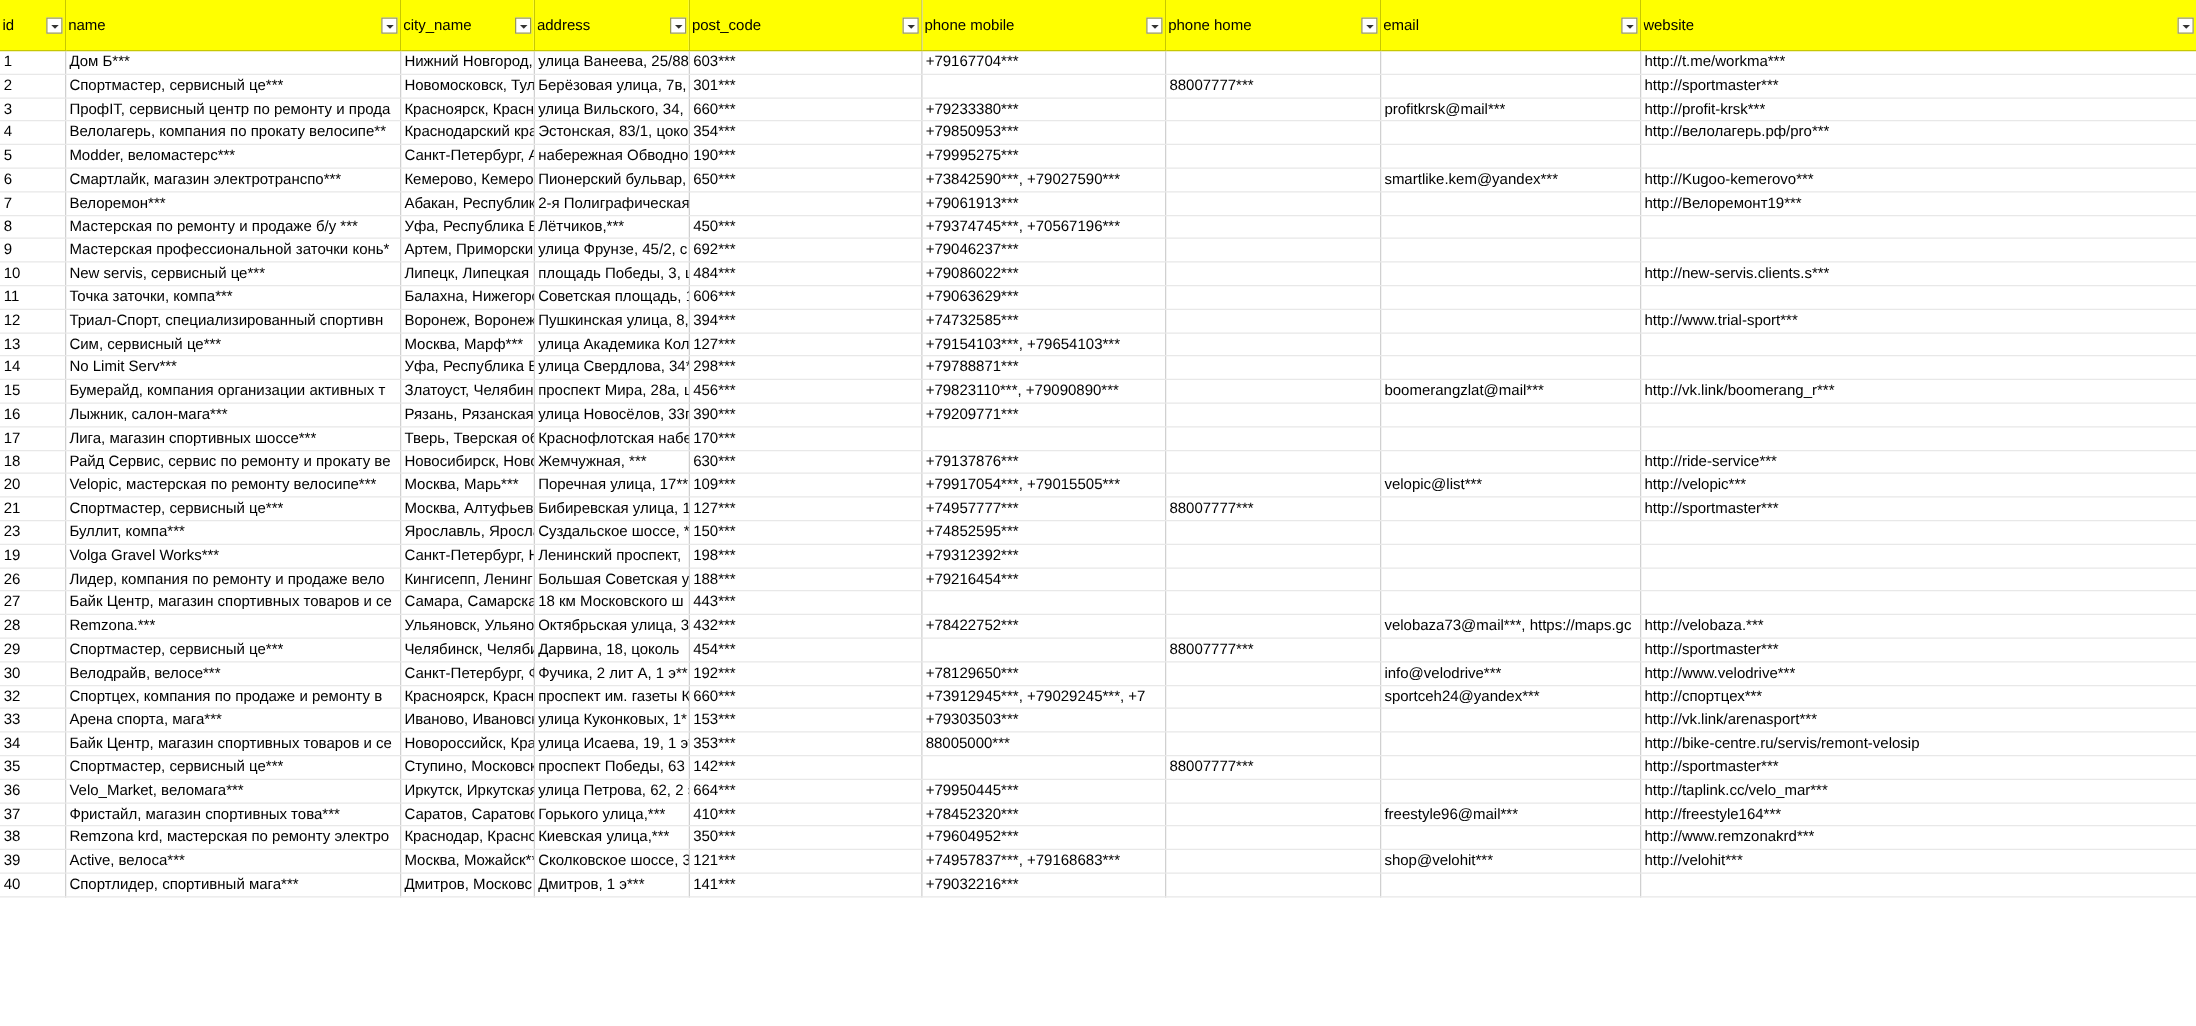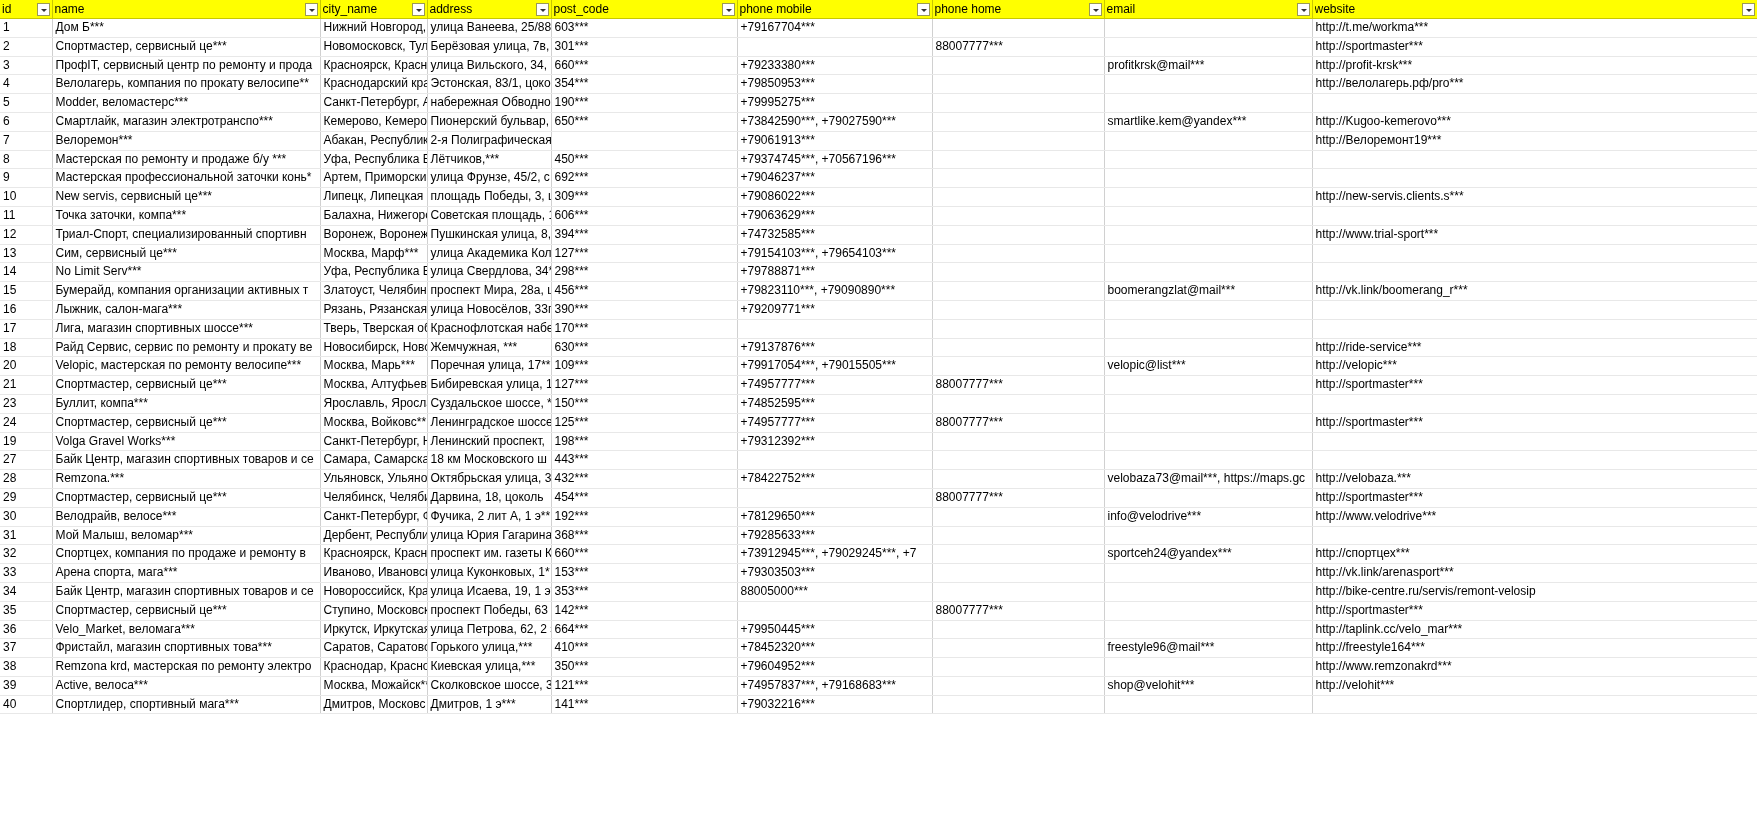--- a/index.html
+++ b/index.html
@@ -39,21 +39,21 @@
     overflow: hidden;
     vertical-align: middle;
   }
   
   tr.header-row th {
     background: #ffff00;
     border-right: 1px solid #c8c800;
     border-bottom: 1px solid #c8c800;
     height: 16px;
     line-height: 16px;
-    padding: 1px 2px;
+    padding: 12px 2px;
     position: relative;
   }
   .hdr-inner {
     display: flex;
     align-items: center;
     justify-content: space-between;
     height: 16px;
   }
   .hdr-label {
     overflow: hidden;
@@ -259,21 +259,21 @@
           <td>+79046237***</td>
           <td></td>
           <td></td>
           <td></td>
         </tr>
         <tr>
           <td class="col-id">10</td>
           <td>New servis, сервисный це***</td>
           <td>Липецк, Липецкая</td>
           <td>площадь Победы, 3, ц</td>
-          <td>309***</td>
+          <td>484***</td>
           <td>+79086022***</td>
           <td></td>
           <td></td>
           <td>http://new-servis.clients.s***</td>
         </tr>
         <tr>
           <td class="col-id">11</td>
           <td>Точка заточки, компа***</td>
           <td>Балахна, Нижегоро</td>
           <td>Советская площадь, 1</td>
@@ -387,42 +387,42 @@
           <td>Буллит, компа***</td>
           <td>Ярославль, Яросла</td>
           <td>Суздальское шоссе, *</td>
           <td>150***</td>
           <td>+74852595***</td>
           <td></td>
           <td></td>
           <td></td>
         </tr>
         <tr>
-          <td class="col-id">24</td>
-          <td>Спортмастер, сервисный це***</td>
-          <td>Москва, Войковс**</td>
-          <td>Ленинградское шоссе</td>
-          <td>125***</td>
-          <td>+74957777***</td>
-          <td>88007777***</td>
-          <td></td>
-          <td>http://sportmaster***</td>
-        </tr>
-        <tr>
           <td class="col-id">19</td>
           <td>Volga Gravel Works***</td>
           <td>Санкт-Петербург, Н</td>
           <td>Ленинский проспект,</td>
           <td>198***</td>
           <td>+79312392***</td>
           <td></td>
           <td></td>
           <td></td>
         </tr>
         <tr>
+          <td class="col-id">26</td>
+          <td>Лидер, компания по ремонту и продаже вело</td>
+          <td>Кингисепп, Ленинг</td>
+          <td>Большая Советская у</td>
+          <td>188***</td>
+          <td>+79216454***</td>
+          <td></td>
+          <td></td>
+          <td></td>
+        </tr>
+        <tr>
           <td class="col-id">27</td>
           <td>Байк Центр, магазин спортивных товаров и се</td>
           <td>Самара, Самарская</td>
           <td>18 км Московского ш</td>
           <td>443***</td>
           <td></td>
           <td></td>
           <td></td>
           <td></td>
         </tr>
@@ -453,31 +453,20 @@
           <td>Велодрайв, велосе***</td>
           <td>Санкт-Петербург, Ф</td>
           <td>Фучика, 2 лит А, 1 э**</td>
           <td>192***</td>
           <td>+78129650***</td>
           <td></td>
           <td>info@velodrive***</td>
           <td>http://www.velodrive***</td>
         </tr>
         <tr>
-          <td class="col-id">31</td>
-          <td>Мой Малыш, веломар***</td>
-          <td>Дербент, Республи</td>
-          <td>улица Юрия Гагарина</td>
-          <td>368***</td>
-          <td>+79285633***</td>
-          <td></td>
-          <td></td>
-          <td></td>
-        </tr>
-        <tr>
           <td class="col-id">32</td>
           <td>Спортцех, компания по продаже и ремонту в</td>
           <td>Красноярск, Красн</td>
           <td>проспект им. газеты К</td>
           <td>660***</td>
           <td>+73912945***, +79029245***, +7</td>
           <td></td>
           <td>sportceh24@yandex***</td>
           <td>http://спортцех***</td>
         </tr>

